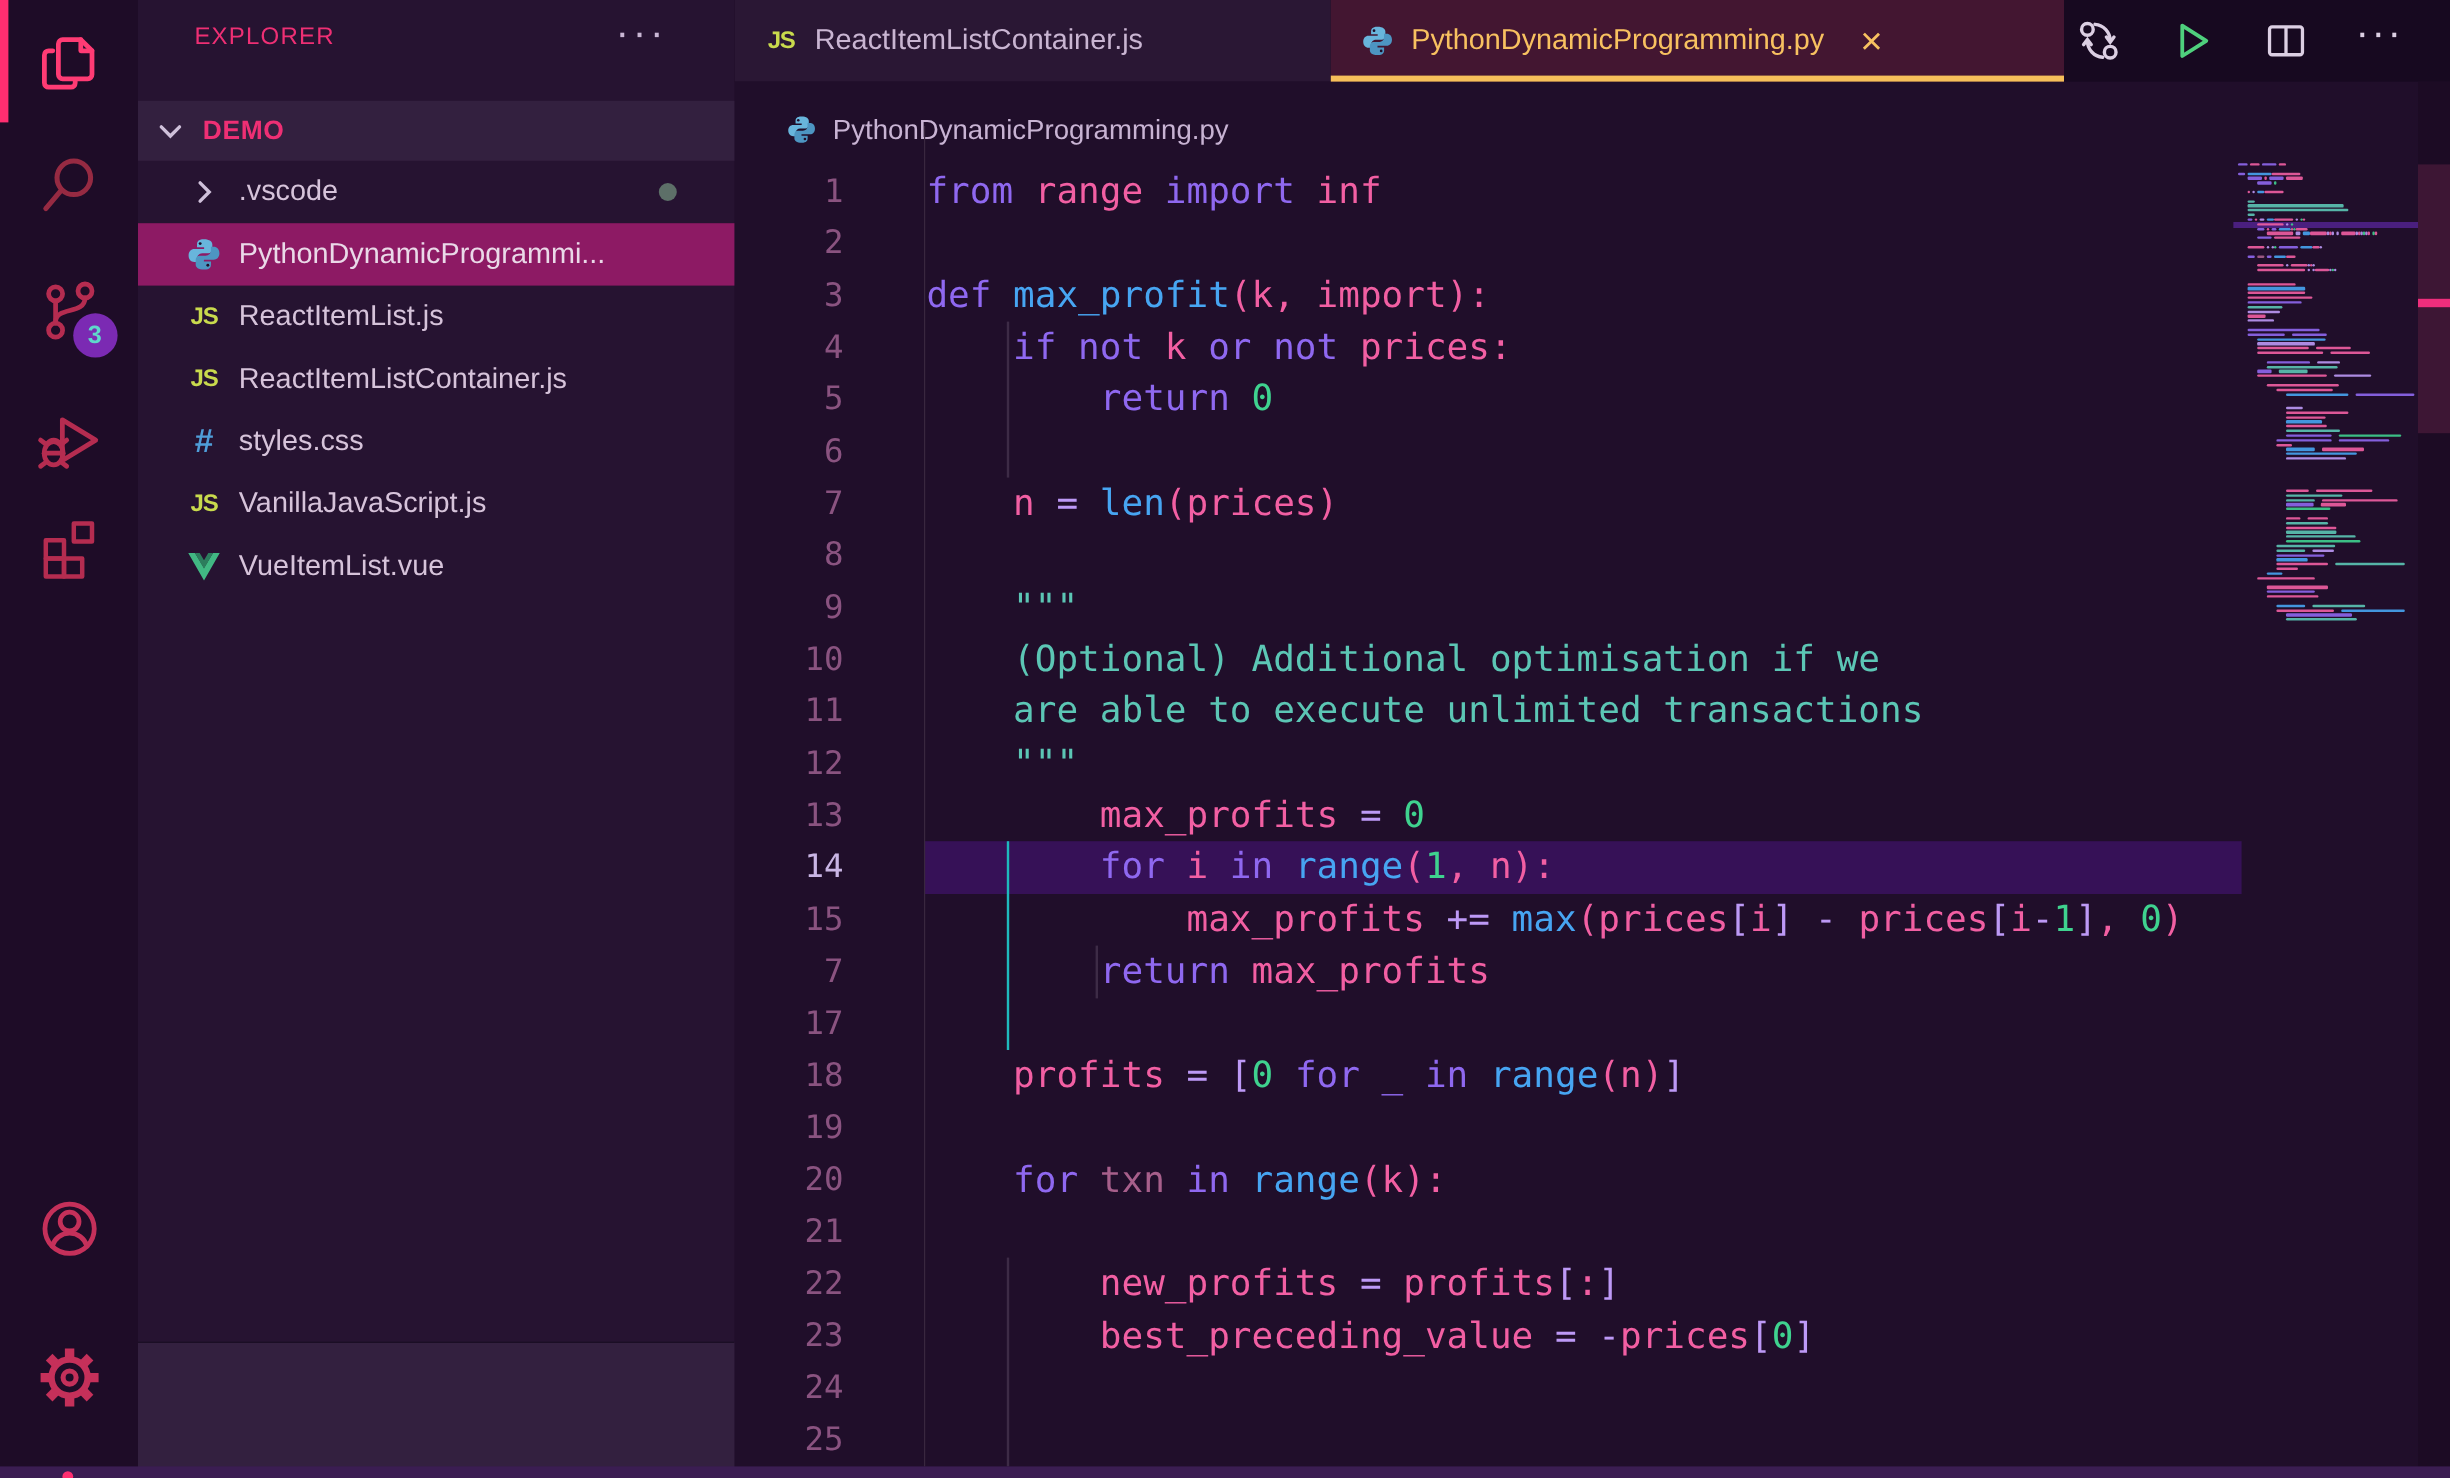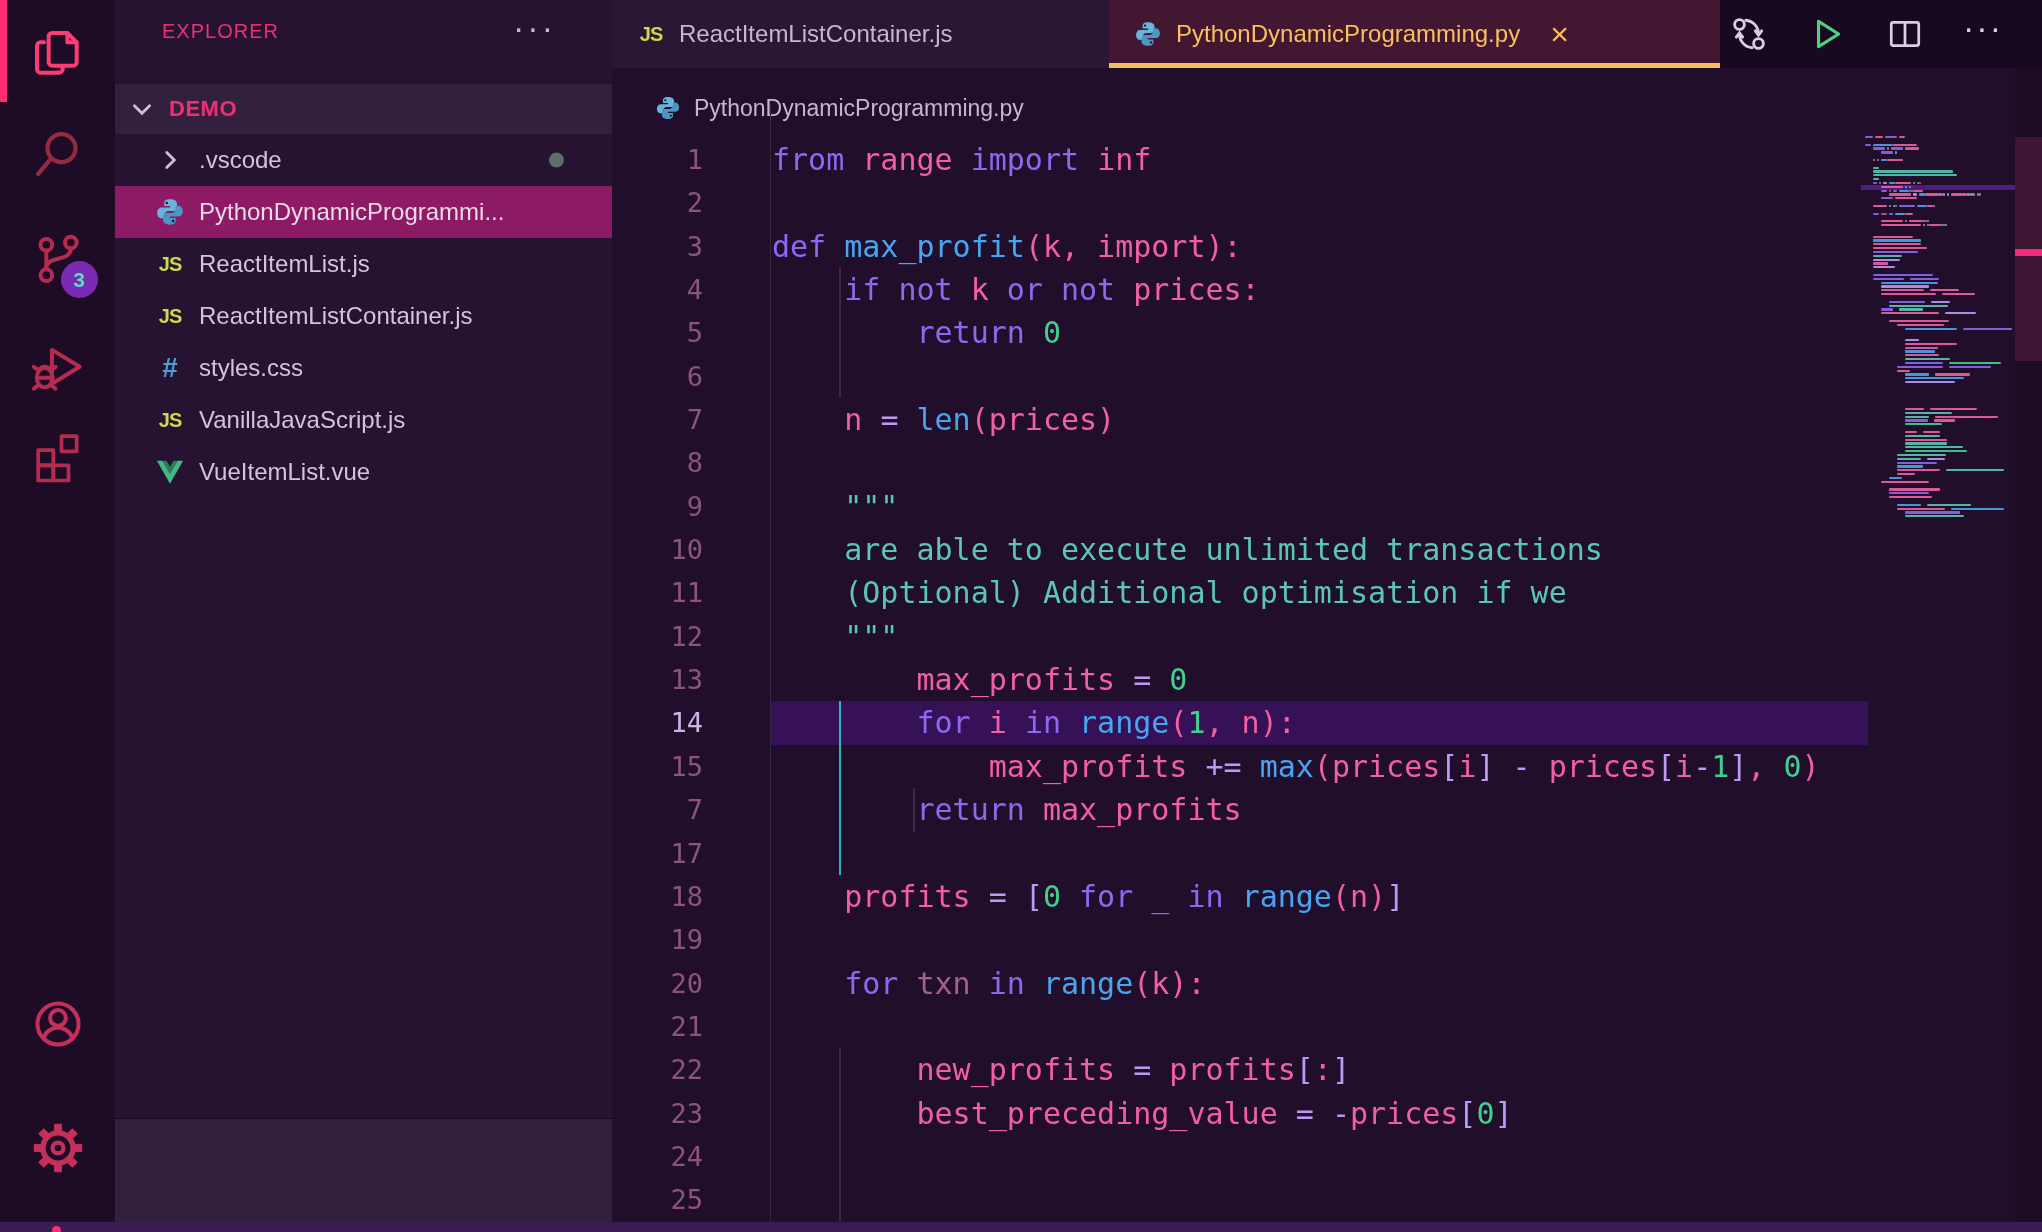--- a/index.html
+++ b/index.html
@@ -314,22 +314,22 @@
   <div id="code">
       <div class="cl"><span class="tk-k">from </span><span class="tk-v">range </span><span class="tk-k">import </span><span class="tk-v">inf</span></div>
       <div class="cl"></div>
       <div class="cl"><span class="tk-k">def </span><span class="tk-f">max_profit</span><span class="tk-v">(k, import):</span></div>
       <div class="cl"><span class="tk-k">    if not </span><span class="tk-v">k </span><span class="tk-k">or not </span><span class="tk-v">prices:</span></div>
       <div class="cl"><span class="tk-k">        return </span><span class="tk-n">0</span></div>
       <div class="cl"></div>
       <div class="cl"><span class="tk-v">    n </span><span class="tk-o">= </span><span class="tk-f">len</span><span class="tk-v">(prices)</span></div>
       <div class="cl"></div>
       <div class="cl"><span class="tk-s">    """</span></div>
+      <div class="cl"><span class="tk-s">    (Optional) Additional optimisation if we</span></div>
       <div class="cl"><span class="tk-s">    are able to execute unlimited transactions</span></div>
-      <div class="cl"><span class="tk-s">    (Optional) Additional optimisation if we</span></div>
       <div class="cl"><span class="tk-s">    """</span></div>
       <div class="cl"><span class="tk-v">        max_profits </span><span class="tk-o">= </span><span class="tk-n">0</span></div>
       <div class="cl"><span class="tk-k">        for </span><span class="tk-v">i </span><span class="tk-k">in </span><span class="tk-f">range</span><span class="tk-v">(</span><span class="tk-n">1</span><span class="tk-v">, n):</span></div>
       <div class="cl"><span class="tk-v">            max_profits </span><span class="tk-o">+= </span><span class="tk-f">max</span><span class="tk-v">(prices</span><span class="tk-o">[</span><span class="tk-v">i</span><span class="tk-o">] </span><span class="tk-o">- </span><span class="tk-v">prices</span><span class="tk-o">[</span><span class="tk-v">i</span><span class="tk-o">-</span><span class="tk-n">1</span><span class="tk-o">]</span><span class="tk-v">, </span><span class="tk-n">0</span><span class="tk-v">)</span></div>
       <div class="cl"><span class="tk-k">        return </span><span class="tk-v">max_profits</span></div>
       <div class="cl"></div>
       <div class="cl"><span class="tk-v">    profits </span><span class="tk-o">= </span><span class="tk-o">[</span><span class="tk-n">0 </span><span class="tk-k">for _ in </span><span class="tk-f">range</span><span class="tk-v">(n)</span><span class="tk-o">]</span></div>
       <div class="cl"></div>
       <div class="cl"><span class="tk-k">    for </span><span class="tk-d">txn </span><span class="tk-k">in </span><span class="tk-f">range</span><span class="tk-v">(k):</span></div>
       <div class="cl"></div>

